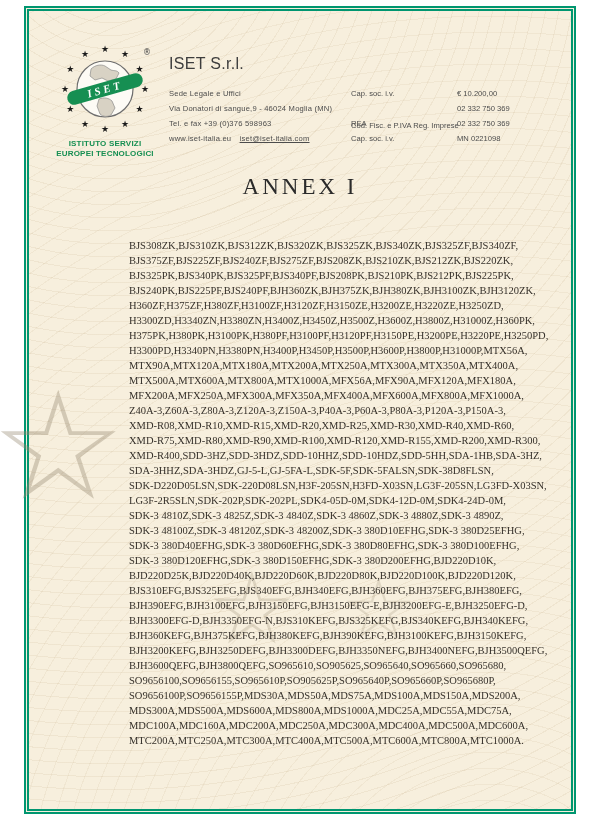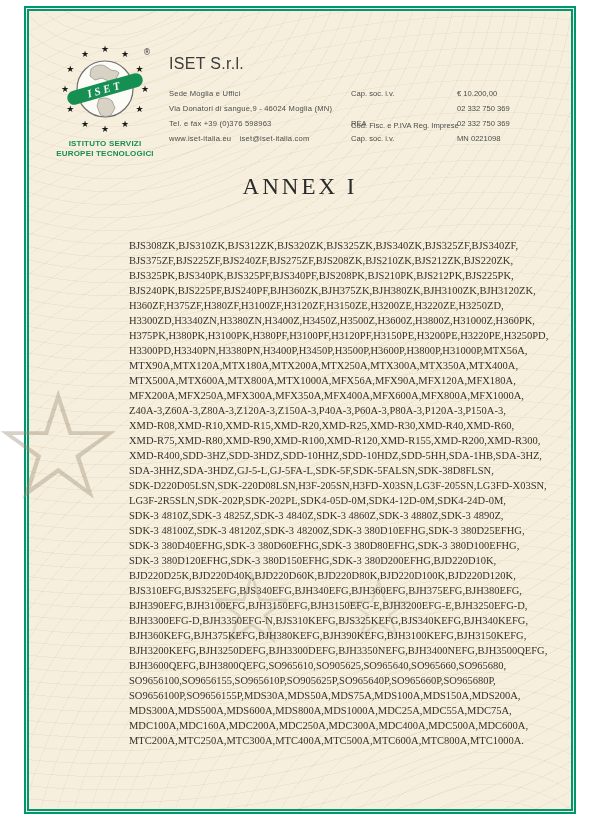--- a/index.html
+++ b/index.html
@@ -12,21 +12,21 @@
          repeating-radial-gradient(circle at 15% -10%, rgba(190,165,125,.14) 0 1px, transparent 1px 13px),
          repeating-radial-gradient(circle at 85% 115%, rgba(190,165,125,.12) 0 1px, transparent 1px 16px);}
   .wm{position:absolute;color:rgba(150,138,112,.38);font-family:"DejaVu Sans",sans-serif;
       line-height:1;pointer-events:none;}
   
   .logo{position:absolute;left:28px;top:30px;width:96px;height:96px;}
   .logo-caption{position:absolute;left:10px;top:128px;width:132px;text-align:center;
       color:#168f52;font-weight:bold;font-size:8px;line-height:10px;letter-spacing:.2px;}
   .company{position:absolute;left:140px;top:44px;font-size:16px;color:#3d3d3d;letter-spacing:.3px;}
   .addr{position:absolute;left:140px;font-size:7.6px;color:#4c4c4c;letter-spacing:.2px;}
-  .addr a,.addr .em{color:#4c4c4c;}
+  .addr a,.addr .em{color:#4c4c4c;text-decoration:underline;}
   .reg-label{position:absolute;left:322px;font-size:7.6px;color:#4c4c4c;}
   .reg-value{position:absolute;left:428px;font-size:7.6px;color:#4c4c4c;}
   
   .annex-title{position:absolute;left:0;top:163px;width:100%;text-align:center;
       font-family:"Liberation Serif",serif;font-size:23px;letter-spacing:3px;color:#2b2b2b;}
   .codes{position:absolute;left:100px;top:203px;width:430px;
       font-family:"Liberation Serif",serif;font-size:10.5px;line-height:15px;color:#35302a;margin-top:24px;}
   .ln{white-space:nowrap;}
 </style>
 </head>
@@ -62,21 +62,21 @@
       <text x="48" y="52" fill="#ffffff" font-family="Liberation Serif" font-style="italic" font-weight="bold" font-size="11" letter-spacing="3" text-anchor="middle">ISET</text>
     </g>
     <text x="90" y="14" font-family="DejaVu Sans" font-size="8" fill="#444" text-anchor="middle">®</text>
   </svg>
   <div class="logo-caption">
     <div>ISTITUTO SERVIZI</div>
     <div>EUROPEI TECNOLOGICI</div>
   </div>
 
   <div class="company">ISET S.r.l.</div>
-  <div class="addr" style="top:78px;">Sede Moglia e Uffici</div>
+  <div class="addr" style="top:78px;">Sede Legale e Uffici</div>
   <div class="addr" style="top:93px;">Via Donatori di sangue,9 - 46024 Moglia (MN)</div>
   <div class="addr" style="top:108px;">Tel. e fax +39 (0)376 598963</div>
   <div class="addr" style="top:123px;">
     <span style="text-decoration:none;">www.iset-italia.eu</span>
     <span class="em" style="margin-left:6px;">iset@iset-italia.com</span>
   </div>
 
   <div class="reg-label" style="top:78px;">Cap. soc. i.v.</div>
   <div class="reg-value" style="top:78px;">€ 10.200,00</div>
   <div class="reg-label" style="top:93px;margin-top:17px;">Cod. Fisc. e P.IVA Reg. Imprese</div>

